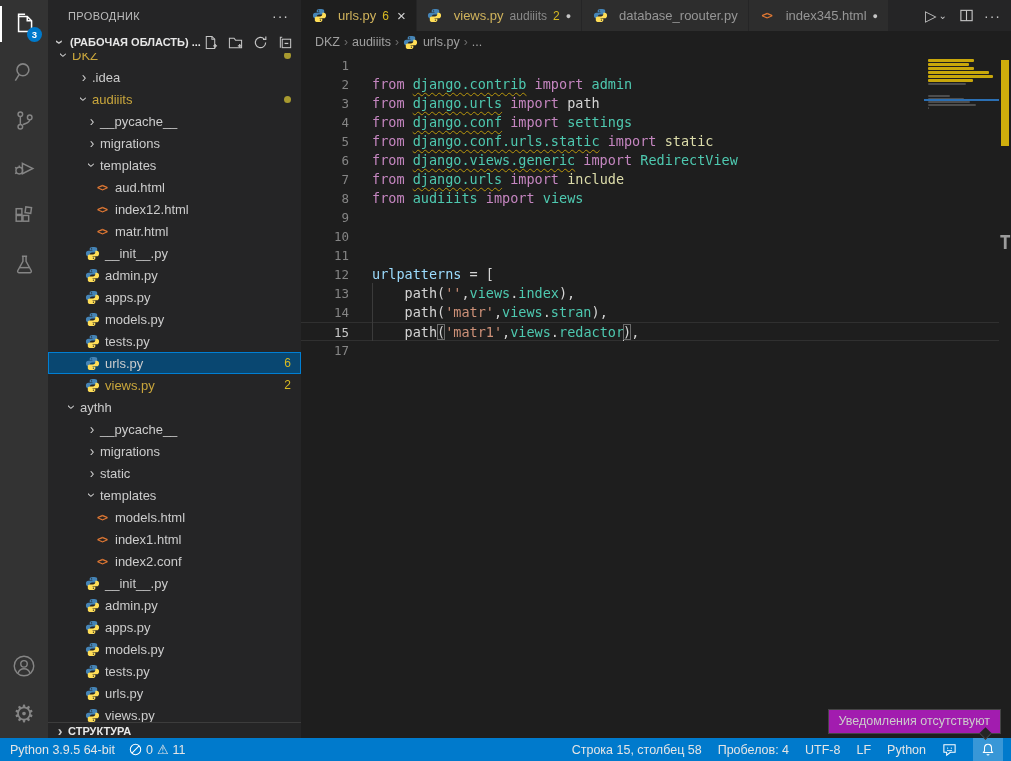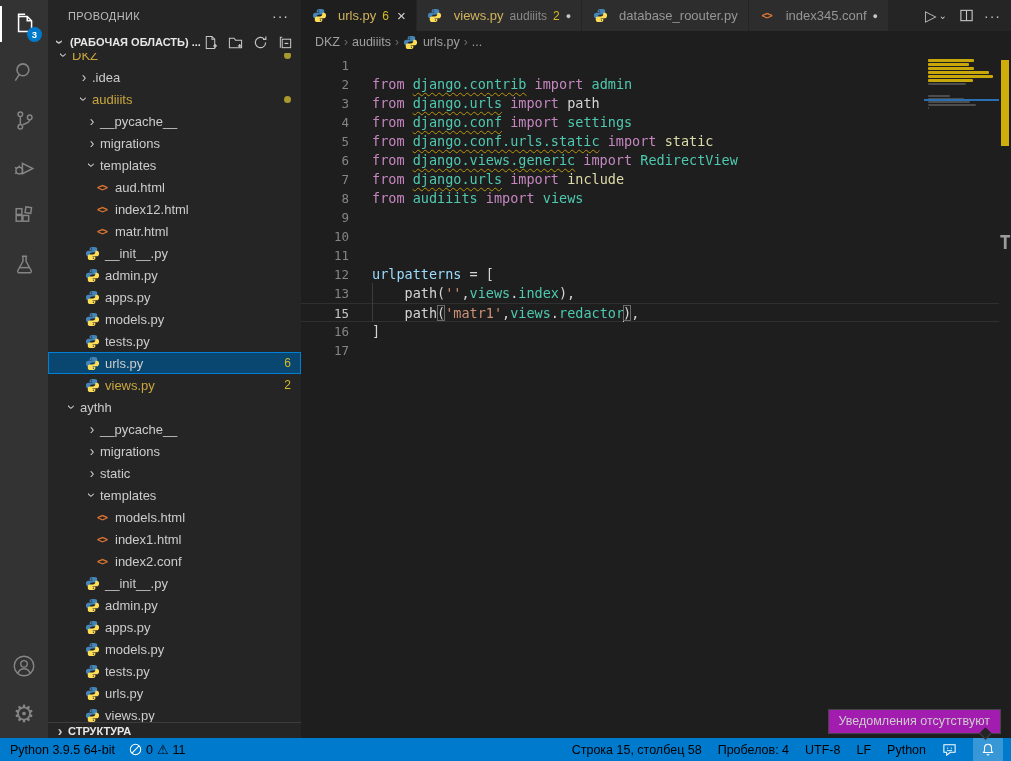--- a/index.html
+++ b/index.html
@@ -78,21 +78,21 @@
 
   
   .minimap { position:absolute; right:13px; top:3px; width:70px; }
   .mmrow { height:2px; margin-bottom:1px; border-radius:1px; }
   .mm-cur { position:absolute; left:-4px; right:-2px; height:2px; background:#2b6fb3; }
   .overview { position:absolute; right:0; top:0; width:12px; bottom:0; background:#1e1e1e; }
   .ov-warn { position:absolute; right:2px; top:7px; width:8px; height:86px; background:#cfae0c; }
   .ov-t { position:absolute; right:0px; top:178px; color:#9b9b9b; font-weight:bold; font-size:19px; font-family:"DejaVu Sans Mono",monospace; }
 
   
-  .statusbar { position:absolute; left:0; right:0; bottom:0; height:23px; background:#007acc; color:#000000; display:flex; align-items:center; font-size:12.5px; z-index:6; }
+  .statusbar { position:absolute; left:0; right:0; bottom:0; height:23px; background:#007acc; color:#e5e5e5; display:flex; align-items:center; font-size:12.5px; z-index:6; }
   .sb-left { display:flex; align-items:center; gap:14px; padding-left:10px; }
   .sb-right { margin-left:auto; display:flex; align-items:center; gap:16px; padding-right:8px; }
   .sitem { display:flex; align-items:center; gap:4px; cursor:pointer; white-space:nowrap; }
   .probgrp { display:flex; align-items:center; gap:4px; }
   .warn-glyph { font-size:13px; }
   .bell-item { background:rgba(255,255,255,0.22); height:23px; display:flex; align-items:center; padding:0 8px; }
 
   
   .tooltip { position:absolute; right:10px; bottom:27px; background:#a21caf; border:1px solid #454545; color:#cccccc; font-size:12.5px; padding:4px 10px 5px; z-index:7; }
   .tooltip::after { content:""; position:absolute; right:10px; bottom:-5px; width:8px; height:8px; background:#252526; border-right:1px solid #454545; border-bottom:1px solid #454545; transform:rotate(45deg); }
@@ -444,21 +444,21 @@
       <span class="ficon">
           <svg class="py-logo" viewBox="0 0 16 16">
             <path fill="#4584b6" d="M8 1C6 1 5 1.8 5 3v1.5h3V5H3.5C2 5 1 6 1 8s1 3 2.5 3H5V9.5C5 8 6 7 7.5 7H11c1 0 2-.8 2-2V3c0-1.2-1-2-3-2H8zM7 2.3a.7.7 0 110 1.4.7.7 0 010-1.4z"></path>
             <path fill="#ffde57" d="M8 15c2 0 3-.8 3-2v-1.5H8V11h4.5c1.5 0 2.5-1 2.5-3s-1-3-2.5-3H11v1.5C11 8 10 9 8.5 9H5c-1 0-2 .8-2 2v2c0 1.2 1 2 3 2h2zm1-1.3a.7.7 0 110-1.4.7.7 0 010 1.4z"></path>
           </svg>
         </span>
       <span class="tname">database_roouter.py</span>
     </div>
     <div class="tab">
       <span class="ficon html-ic">&lt;&gt;</span>
-      <span class="tname">index345.conf</span>
+      <span class="tname">index345.html</span>
       <span class="moddot">●</span>
     </div>
     <div class="tab-actions">
       <span class="ta run-glyph">▷</span>
       <span class="ta chevdown-glyph">⌄</span>
       <span class="ta" style="margin-left:8px;">
         <svg width="15" height="15" viewBox="0 0 16 16" fill="none" stroke="#c5c5c5" stroke-width="1.2">
             <rect x="2" y="2.5" width="12" height="11"></rect>
             <path d="M8 2.5v11"></path>
           </svg>
@@ -530,27 +530,27 @@
           <span class="ct"></span>
         </div>
         <div class="cl">
           <span class="ln">12</span>
           <span class="ct"><span class="c-v">urlpatterns</span><span class="c-p"> = [</span></span>
         </div>
         <div class="cl g">
           <span class="ln">13</span>
           <span class="ct"><span class="c-p">    path(</span><span class="c-s">''</span><span class="c-p">,</span><span class="c-t">views</span><span class="c-p">.</span><span class="c-t">index</span><span class="c-p">),</span></span>
         </div>
+        <div class="cl g">
+          <span class="ln">14</span>
+          <span class="ct"><span class="c-p">    path(</span><span class="c-s">'matr'</span><span class="c-p">,</span><span class="c-t">views</span><span class="c-p">.</span><span class="c-t">stran</span><span class="c-p">),</span></span>
+        </div>
         <div class="cl current g">
           <span class="ln">15</span>
           <span class="ct"><span class="c-p">    path</span><span class="c-b">(</span><span class="c-s">'matr1'</span><span class="c-p">,</span><span class="c-t">views</span><span class="c-p">.</span><span class="c-t">redactor</span><span class="caret"></span><span class="c-b">)</span><span class="c-p">,</span></span>
-        </div>
-        <div class="cl">
-          <span class="ln">16</span>
-          <span class="ct"><span class="c-p">]</span></span>
         </div>
         <div class="cl">
           <span class="ln">17</span>
           <span class="ct"></span>
         </div>
       </div>
     <div class="minimap" id="minimap">
         <div class="mmrow" style="width: 0px; background: transparent;"></div>
         <div class="mmrow" style="width: 46px; background: rgb(200, 167, 11); height: 3px;"></div>
         <div class="mmrow" style="width: 41px; background: rgb(200, 167, 11); height: 3px;"></div>

